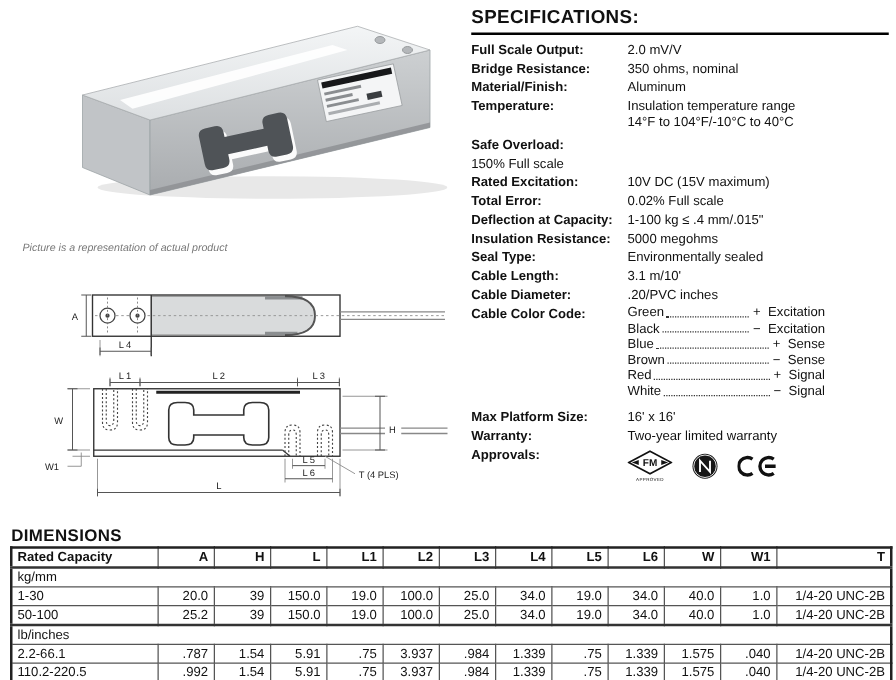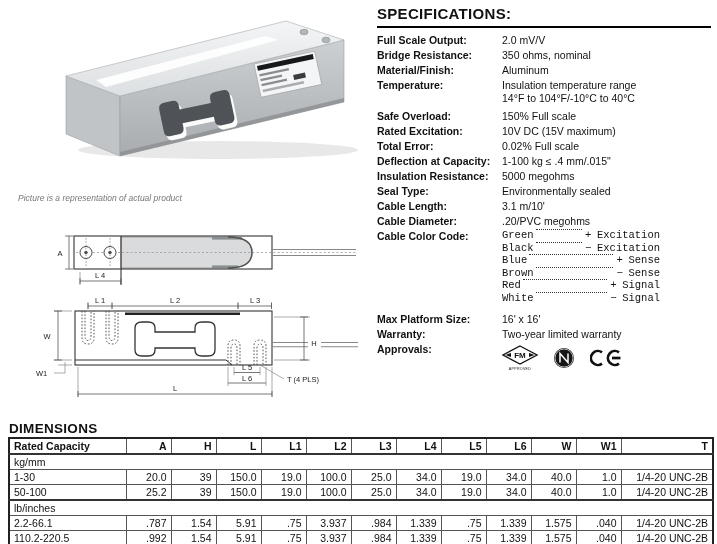--- a/index.html
+++ b/index.html
@@ -20,24 +20,24 @@
   .cable{stroke:#888;stroke-width:1.1;}
 
   
   .specs{position:absolute;left:377px;top:5px;width:334px;}
   .specs-title{font-size:15px;font-weight:bold;letter-spacing:.3px;border-bottom:2px solid #000;
                padding-bottom:4px;margin-bottom:5px;}
   .spec-row{display:flex;font-size:10.5px;line-height:15px;}
   .spec-row .lab{width:125px;font-weight:bold;flex:none;}
   .spec-row .val{flex:1;}
   .two-line .val{line-height:12.5px;padding-top:1px;}
-  .gap-a{margin-top:5px;}
+  .gap-a{margin-top:5px;flex-direction:column;}
   .gap-b{margin-top:7px;}
   .code-list{flex:1;font-size:10.5px;line-height:12.6px;max-width:158px;}
-  .code-entry{display:flex;align-items:flex-start;font-family:Liberation Mono, monospace;}
+  .code-entry{display:flex;align-items:flex-end;}
   .code-entry .cname{flex:none;}
   .code-entry .leader{flex:1;border-bottom:1.5px dotted #333;margin:0 3px 3px 2px;min-width:12px;}
   .code-entry .csign{flex:none;width:12px;text-align:left;}
   .code-entry .crole{flex:none;}
   .logos{display:flex;align-items:center;gap:15px;margin-top:3px;}
 
   
   .dim-title{position:absolute;left:9px;top:421px;font-size:13.5px;font-weight:bold;letter-spacing:.3px;}
   .dim-table{position:absolute;left:8px;top:437px;width:704px;border-collapse:collapse;table-layout:fixed;
              font-size:10.5px;border:2px solid #222;}
@@ -239,21 +239,21 @@
     <div class="spec-row">
       <div class="lab">Seal Type:</div>
       <div class="val">Environmentally sealed</div>
     </div>
     <div class="spec-row">
       <div class="lab">Cable Length:</div>
       <div class="val">3.1 m/10'</div>
     </div>
     <div class="spec-row">
       <div class="lab">Cable Diameter:</div>
-      <div class="val">.20/PVC megohms</div>
+      <div class="val">.20/PVC inches</div>
     </div>
 
     <div class="spec-row">
       <div class="lab">Cable Color Code:</div>
       <div class="code-list">
         <div class="code-entry">
           <span class="cname">Green</span>
           <span class="leader"></span>
           <span class="csign">+</span>
           <span class="crole">Excitation</span>

